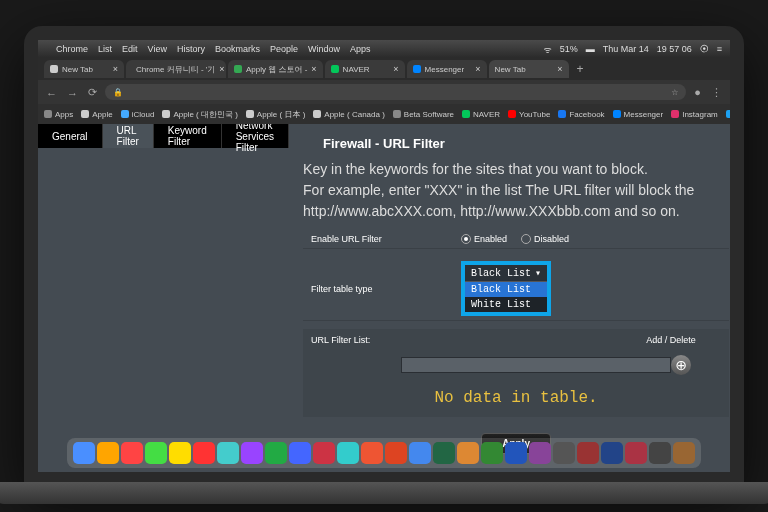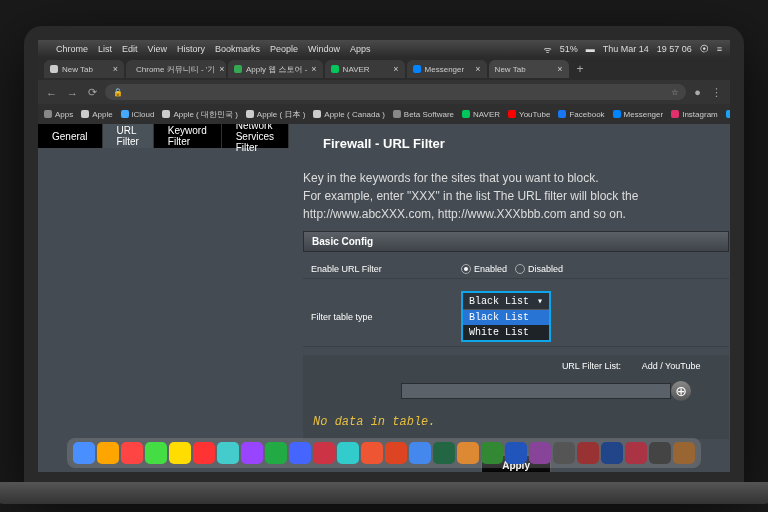--- a/index.html
+++ b/index.html
@@ -141,53 +141,53 @@
     .router-body {
       flex: 1;
       padding: 12px 14px;
       color: #fff;
       display: flex;
       flex-direction: column;
       gap: 8px;
       font-size: 10px;
     }
     .page-title { font-size: 13px; font-weight: bold; color: #fff; padding-left: 20px; }
-    .desc { color: #ddd; font-size: 12px; line-height: 1.5; margin-top: 10px; }
+    .desc { color: #ddd; font-size: 14px; line-height: 1.5; }
     .section-header {
       background: linear-gradient(#5a6066, #3e444a);
       border: 1px solid #2a2e33;
       padding: 4px 8px;
       font-weight: bold;
       font-size: 10px;
     }
     .form-row {
       display: flex;
       align-items: center;
       padding: 4px 8px;
       font-size: 9px;
       border-bottom: 1px solid #3a4046;
     }
     .form-label { width: 150px; color: #fff; }
-    .form-value { display: flex; align-items: center; gap: 8px; position: relative; }
+    .form-value { display: flex; align-items: center; gap: 14px; position: relative; }
     .radio-wrap { display: flex; align-items: center; gap: 3px; }
     .radio-dot {
       width: 10px; height: 10px;
       border-radius: 50%;
       border: 1px solid #aaa;
       display: inline-flex; align-items: center; justify-content: center;
     }
     .radio-dot.checked::after {
       content: '';
       width: 4px; height: 4px;
       background: #fff;
       border-radius: 50%;
     }
     .select-box {
       background: #1e2328;
-      border: 2px solid #0ea5e9;
+      border: 4px solid #0ea5e9;
       color: #fff;
       font-family: 'Courier New', monospace;
       font-size: 10px;
       min-width: 90px;
     }
     .select-current {
       padding: 2px 6px;
       display: flex;
       justify-content: space-between;
       align-items: center;
@@ -211,21 +211,21 @@
     }
     .list-table {
       background: #3e454b;
     }
     .list-columns {
       display: flex;
       padding: 6px 8px;
       font-size: 9px;
       color: #fff;
     }
-    .col-filter { flex: 1; text-align: right; }
+    .col-filter { flex: 1; text-align: left; }
     .col-action { width: 100px; text-align: center; }
     .list-input-row {
       display: flex;
       align-items: center;
       padding: 4px 8px;
       gap: 0;
     }
     .list-input {
       flex: 0 0 270px;
       margin-left: 90px;
@@ -241,25 +241,25 @@
       color: #fff;
       display: flex;
       align-items: center;
       justify-content: center;
       font-size: 14px;
       margin-left: auto;
       margin-right: 30px;
       cursor: pointer;
     }
     .no-data {
+      text-align: center;
       padding: 10px;
       color: #e8c040;
       font-family: 'Courier New', monospace;
-      font-size: 12px;
-      font-style: italic;
+      font-size: 16px;
     }
     .apply-row {
       display: flex;
       justify-content: center;
       padding: 8px;
     }
     .apply-btn {
       background: linear-gradient(#222, #000);
       color: #fff;
       border: 1px solid #555;
@@ -423,21 +423,20 @@
         <div class="router-tab active">URL Filter</div>
         <div class="router-tab">Keyword Filter</div>
         <div class="router-tab">Network Services Filter</div>
       </div>
       <div class="router-body">
         <div class="page-title">Firewall - URL Filter</div>
         <div class="desc">
           <div>Key in the keywords for the sites that you want to block.</div>
           <div>For example, enter "XXX" in the list The URL filter will block the http://www.abcXXX.com, http://www.XXXbbb.com and so on.</div>
         </div>
-        <div class="section-header">Basic Config</div>
         <div class="form-row">
           <div class="form-label">Enable URL Filter</div>
           <div class="form-value">
             <span class="radio-wrap">
                 <span class="radio-dot checked"></span>
                 <span>Enabled</span>
               </span>
             <span class="radio-wrap">
                 <span class="radio-dot"></span>
                 <span>Disabled</span>
@@ -455,21 +454,21 @@
               <div class="select-options">
                 <div class="select-option selected">Black List</div>
                 <div class="select-option">White List</div>
               </div>
             </div>
           </div>
         </div>
         <div class="list-table">
           <div class="list-columns">
             <div class="col-filter">URL Filter List:</div>
-            <div class="col-action">Add / YouTube</div>
+            <div class="col-action">Add / Delete</div>
           </div>
           <div class="list-input-row">
             <div class="list-input"></div>
             <div class="add-btn">
                 <span>⊕</span>
               </div>
           </div>
           <div class="no-data">No data in table.</div>
         </div>
         <div class="apply-row">

